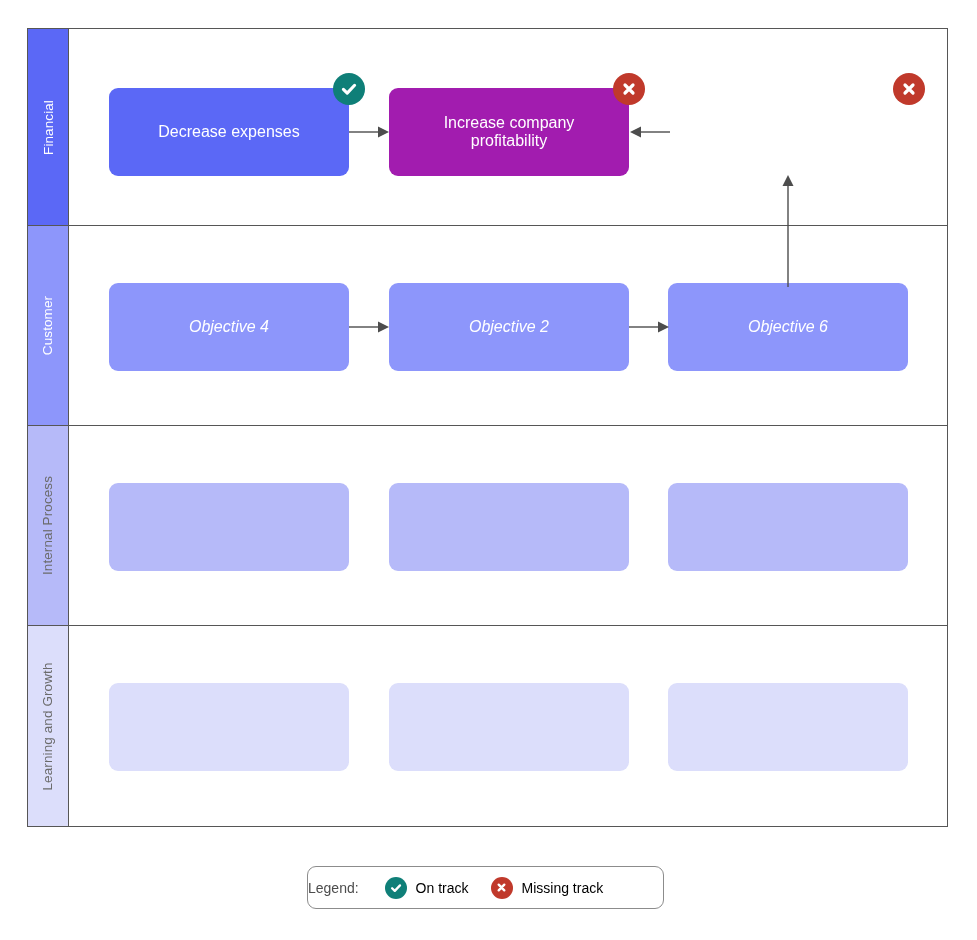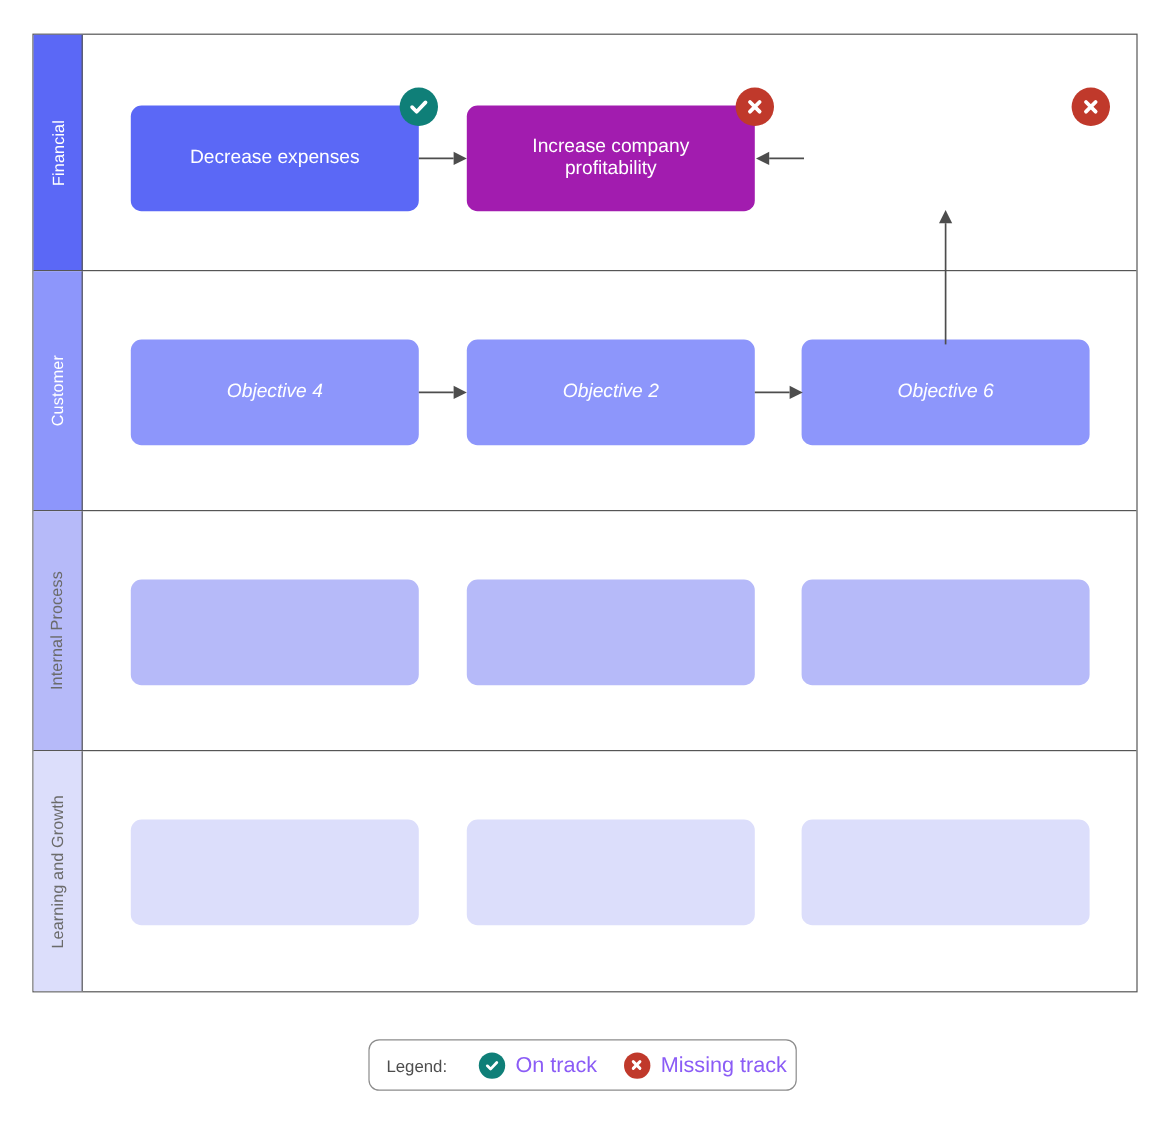--- a/index.html
+++ b/index.html
@@ -106,21 +106,20 @@
     left: 307px;
     top: 866px;
     width: 357px;
     height: 43px;
     box-sizing: border-box;
     border: 1px solid #8c8c8c;
     border-radius: 9px;
     background: #ffffff;
     display: flex;
     align-items: center;
-    padding-left: 14px;
   }
   .legend-title {
     font-size: 14px;
     color: #4d4d4d;
     margin-right: 26px;
   }
   .legend-item {
     display: flex;
     align-items: center;
     margin-right: 22px;
@@ -129,22 +128,22 @@
     width: 22px;
     height: 22px;
     border-radius: 50%;
     display: flex;
     align-items: center;
     justify-content: center;
     margin-right: 9px;
     flex: none;
   }
   .legend-text {
-    font-size: 18px;
-    color: #8b5cf6;
+    font-size: 14px;
+    color: #000000;
     white-space: nowrap;
   }
 </style>
 </head>
 <body>
 
 <div id="canvas">
 
   <div class="grid">
 

